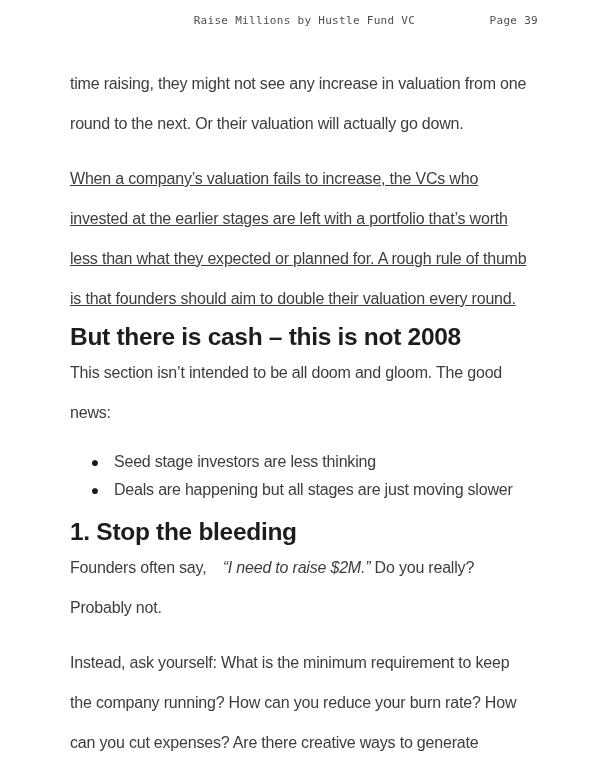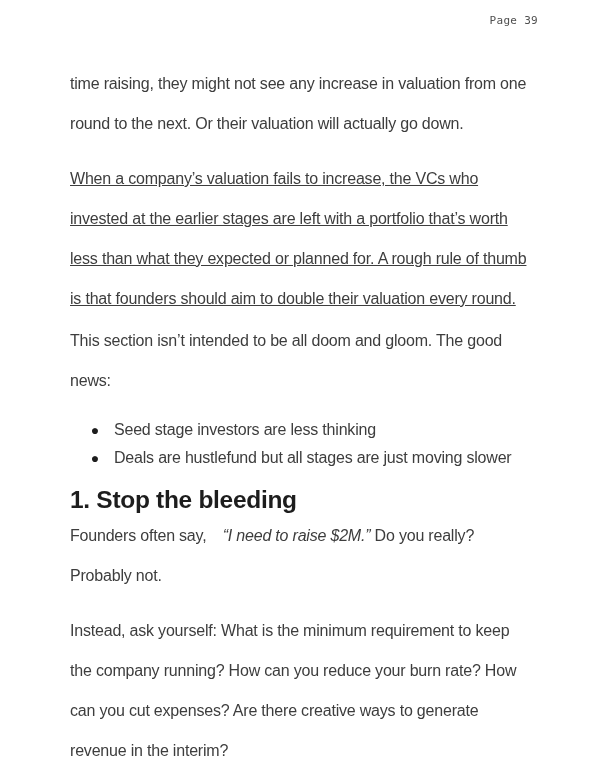--- a/index.html
+++ b/index.html
@@ -95,40 +95,42 @@
     letter-spacing: 0.3px;
     color: #4f4f4f;
   }
 </style>
 </head>
 <body>
 
 <div class="page">
 
   <div class="page-header">
+    <span class="book-title">Raise Millions by Hustle Fund VC</span>
     <span class="page-num">Page 39</span>
   </div>
 
   <div class="content">
 
     <p>time raising, they might not see any increase in valuation from one round to the next. Or their valuation will actually go down.</p>
 
     <p class="tight">When a company’s valuation fails to increase, the VCs who invested at the earlier stages are left with a portfolio that’s worth less than what they expected or planned for. A rough rule of thumb is that founders should aim to double their valuation every round.</p>
 
+    <h2>But there is cash – this is not 2008</h2>
 
     <p>This section isn’t intended to be all doom and gloom. The good news:</p>
 
     <ul class="bullet-list">
       <li>
         <span class="bullet">●</span>
         <span class="li-text">Seed stage investors are less thinking</span>
       </li>
       <li>
         <span class="bullet">●</span>
-        <span class="li-text">Deals are hustlefund but all stages are just moving slower</span>
+        <span class="li-text">Deals are happening but all stages are just moving slower</span>
       </li>
     </ul>
 
 
     <h2>1. Stop the bleeding</h2>
 
     <p><span>Founders often say, </span><span class="italic-quote">“I need to raise $2M.”</span><span> Do you really? Probably not.</span></p>
 
     <p>Instead, ask yourself: What is the minimum requirement to keep the company running? How can you reduce your burn rate? How can you cut expenses? Are there creative ways to generate revenue in the interim?</p>
 

